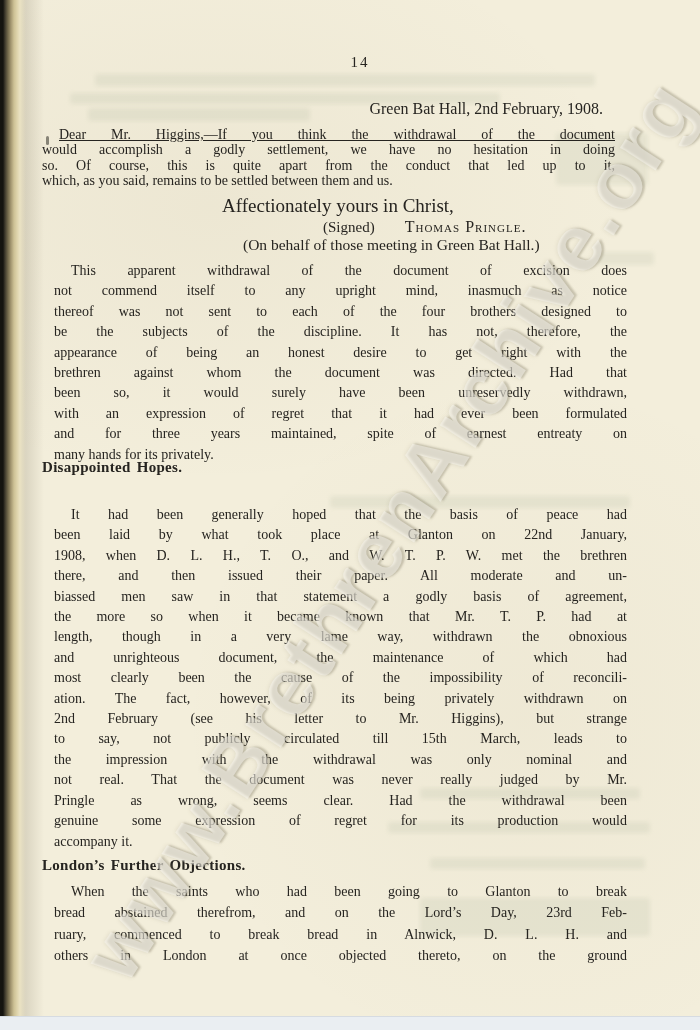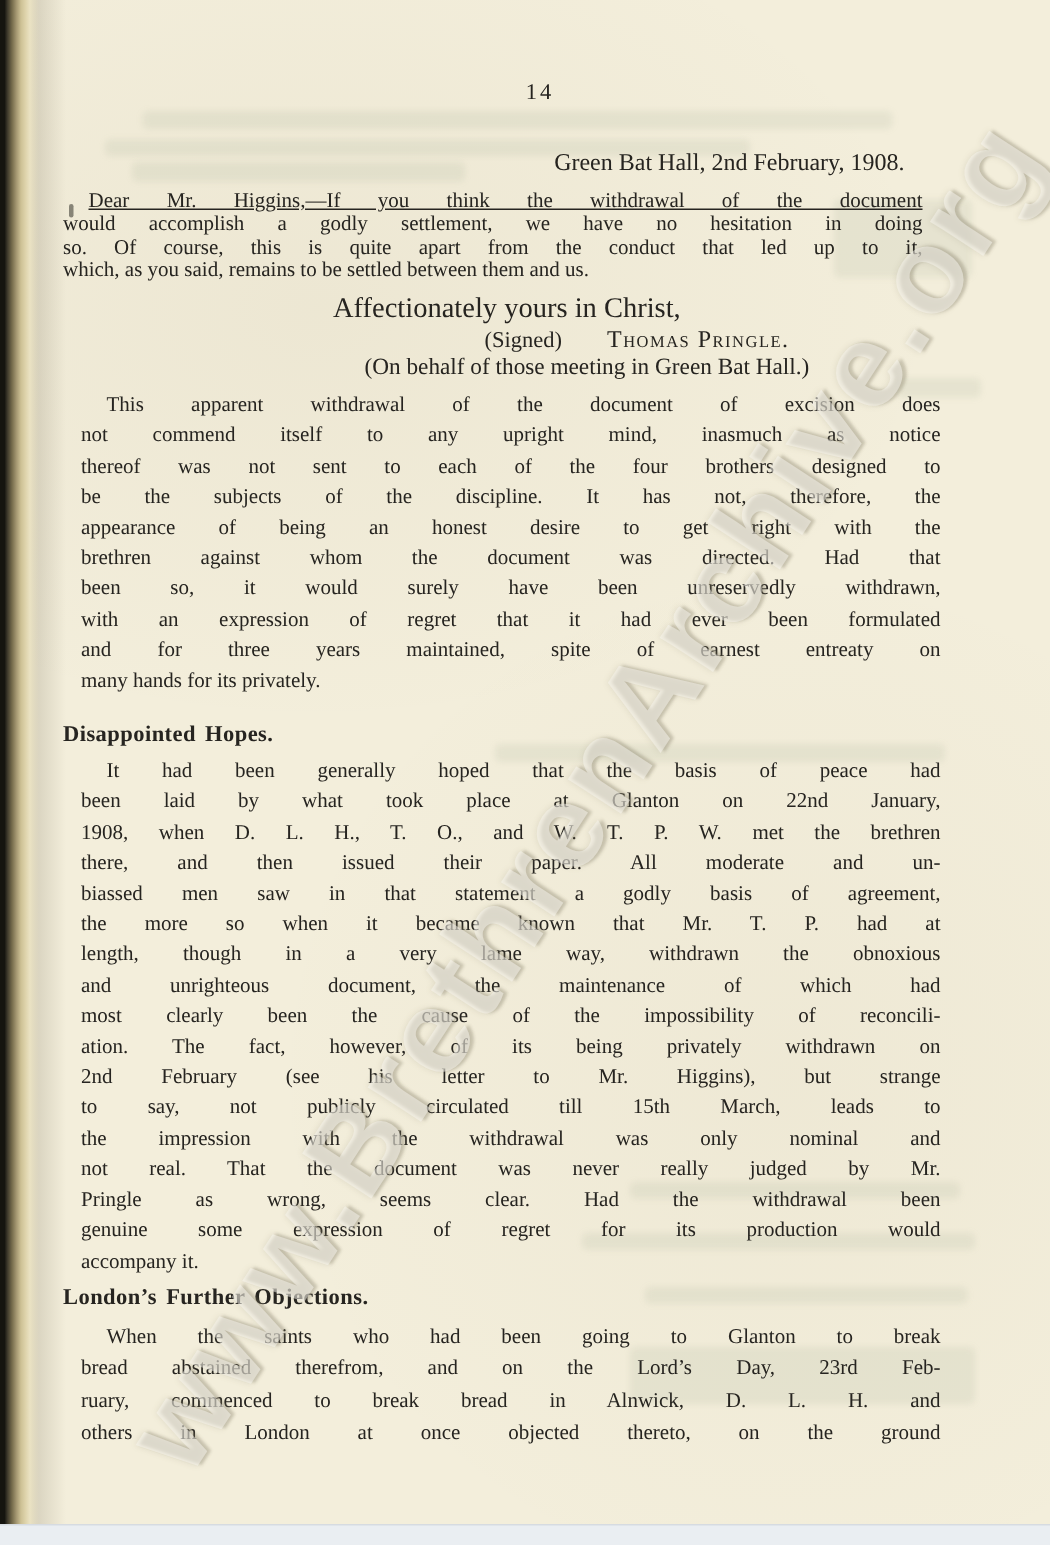--- a/index.html
+++ b/index.html
@@ -63,21 +63,21 @@
   .para{left:54px;width:573px;font-size:14px;}
   .para .tline{line-height:20.4px;text-align:justify;text-align-last:justify;}
   .para .tline:first-child{text-indent:17px;}
   .para .tline:last-child{text-align-last:left;}
   .para.fill-last .tline:last-child{text-align-last:justify;}
   .para1{top:261px;}
   .para2{top:505px;}
   .para3{top:881px;}
   .para3 .tline{line-height:21.3px;}
   .sec-heading{left:42px;font-size:15px;font-weight:bold;letter-spacing:0.3px;word-spacing:2px;}
-  .h-disappointed{top:482px;text-align:center;}
+  .h-disappointed{top:459px;text-align:center;}
   .h-london{top:857px;}
   
   .watermark{
     position:absolute;left:390px;top:530px;
     transform:translate(-50%,-50%) rotate(-57deg);
     transform-origin:center;
     font-family:"Liberation Sans", sans-serif;
     font-weight:bold;font-size:80px;letter-spacing:3px;white-space:nowrap;
     color:rgba(250,248,242,0.50);
     text-shadow:2px 2px 2px rgba(120,112,90,0.30), 0 0 4px rgba(130,122,100,0.18);

